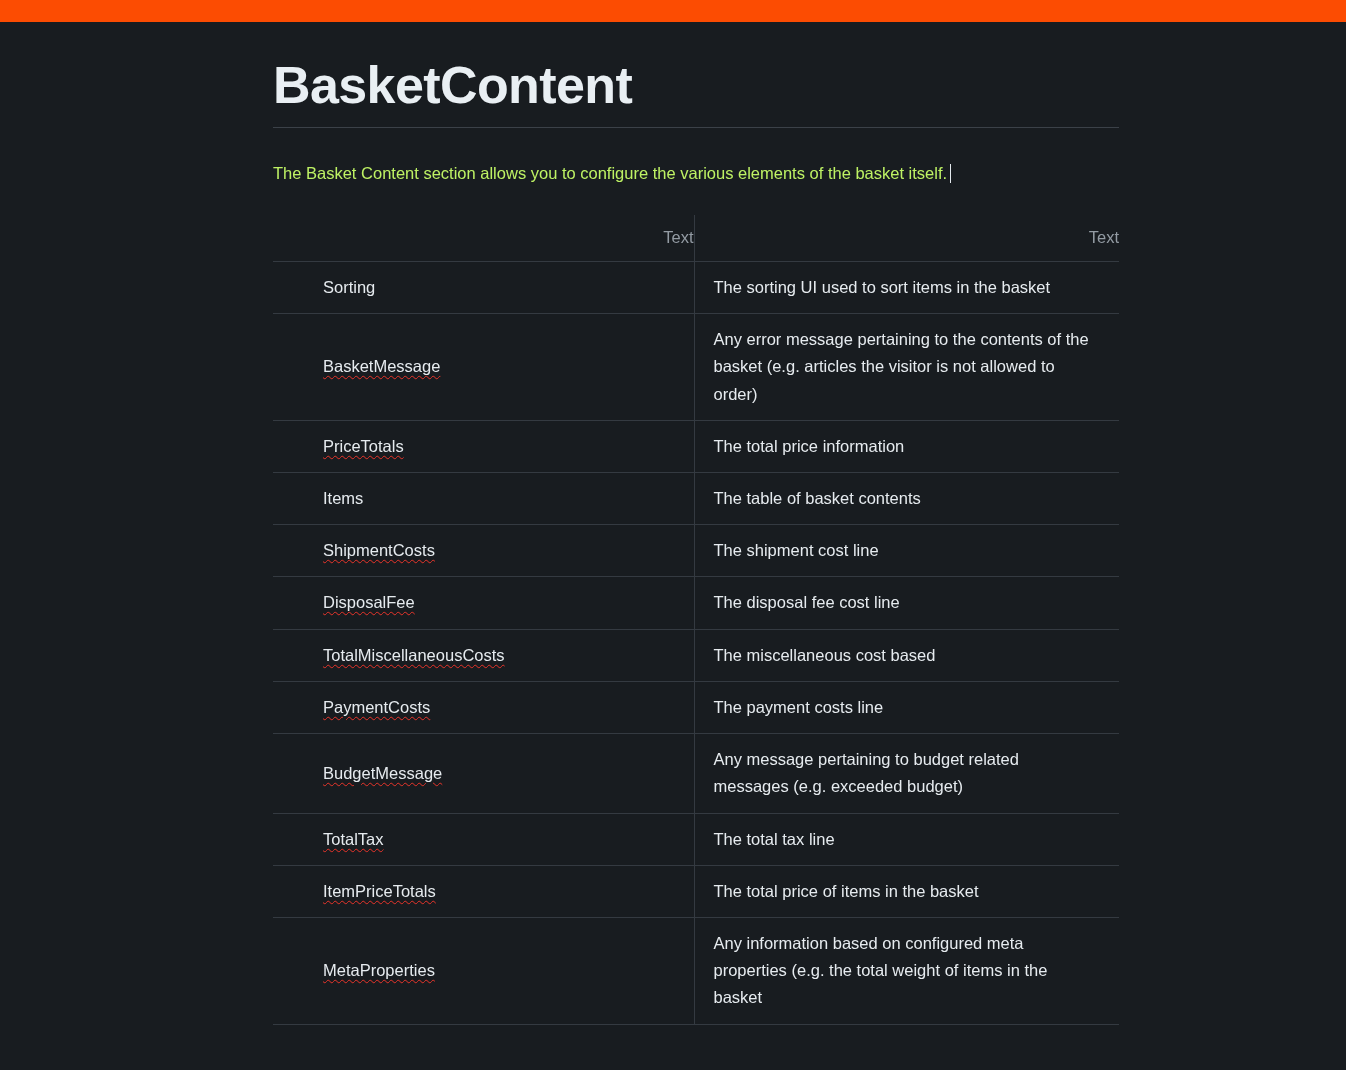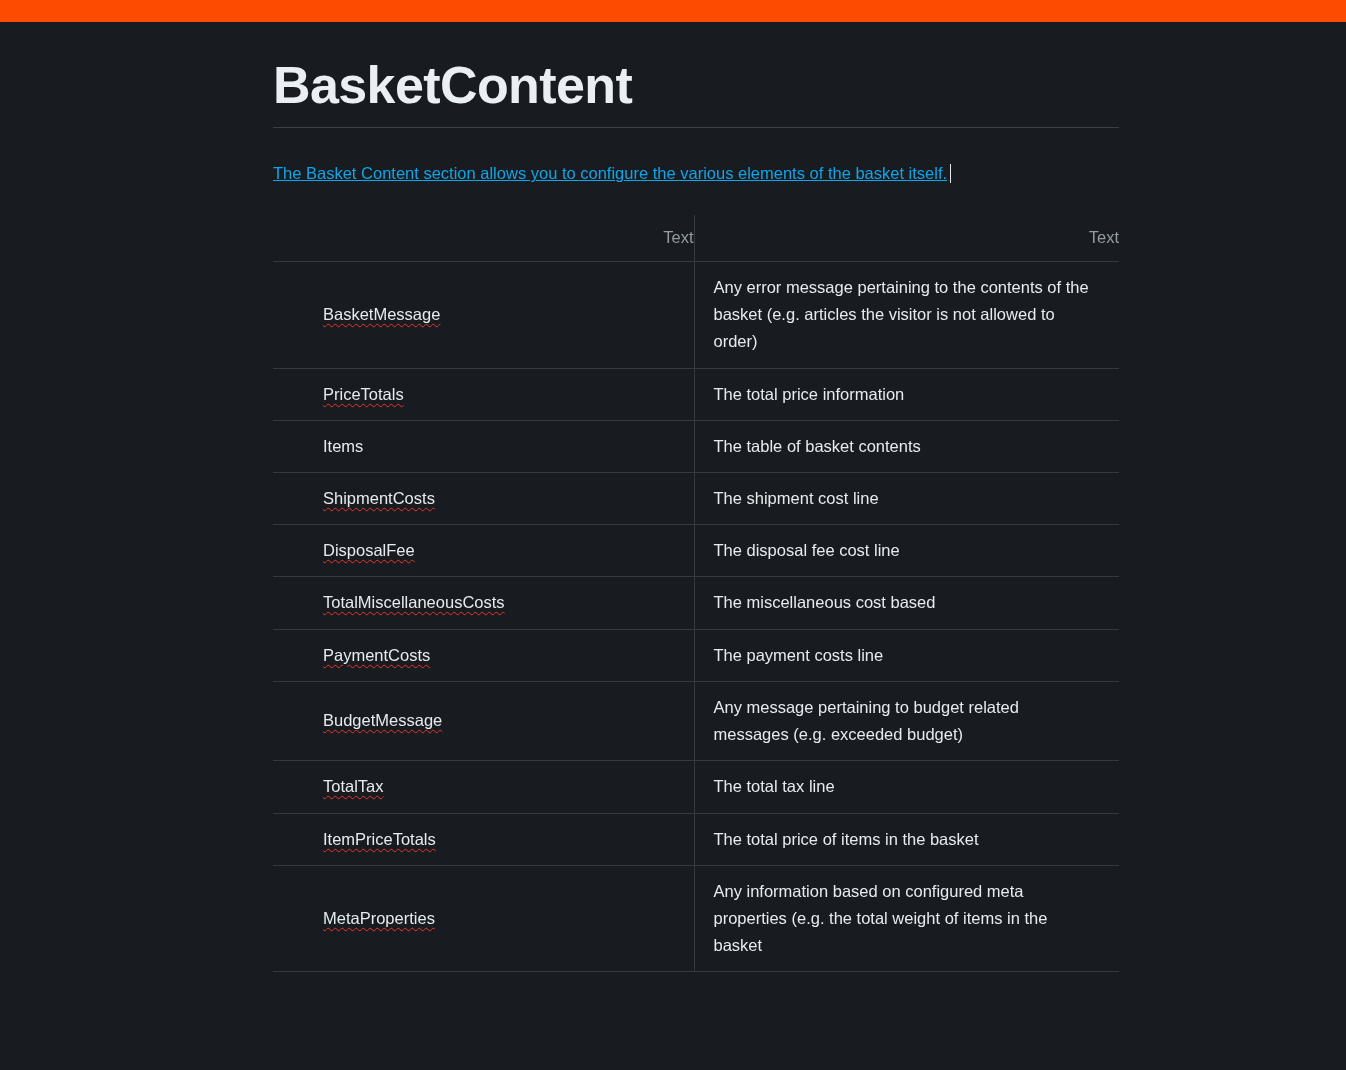--- a/index.html
+++ b/index.html
@@ -54,25 +54,24 @@
   .title-rule {
     height: 1px;
     background: #3b4148;
     width: 846px;
     margin-top: 2px;
   }
 
   .intro {
     font-size: 16.5px;
     line-height: 1.55;
-    color: #0ea5e9;
+    color: #bef264;
     margin-top: 33px;
     position: relative;
     display: block;
-    text-decoration: underline;
   }
   .intro .caret {
     display: inline-block;
     width: 1px;
     height: 19px;
     background: #e3e9ee;
     vertical-align: -4px;
     margin-left: 3px;
   }
 
@@ -139,20 +138,24 @@
           <col class="c2">
         </colgroup>
       <thead>
         <tr>
           <th class="col-a">Text</th>
           <th>Text</th>
         </tr>
       </thead>
       <tbody>
           <tr>
+            <td class="name-cell"><span>Sorting</span></td>
+            <td>The sorting UI used to sort items in the basket</td>
+          </tr>
+          <tr>
             <td class="name-cell"><span class="sp">BasketMessage</span></td>
             <td>Any error message pertaining to the contents of the basket (e.g. articles the visitor is not allowed to order)</td>
           </tr>
           <tr>
             <td class="name-cell"><span class="sp">PriceTotals</span></td>
             <td>The total price information</td>
           </tr>
           <tr>
             <td class="name-cell"><span>Items</span></td>
             <td>The table of basket contents</td>

